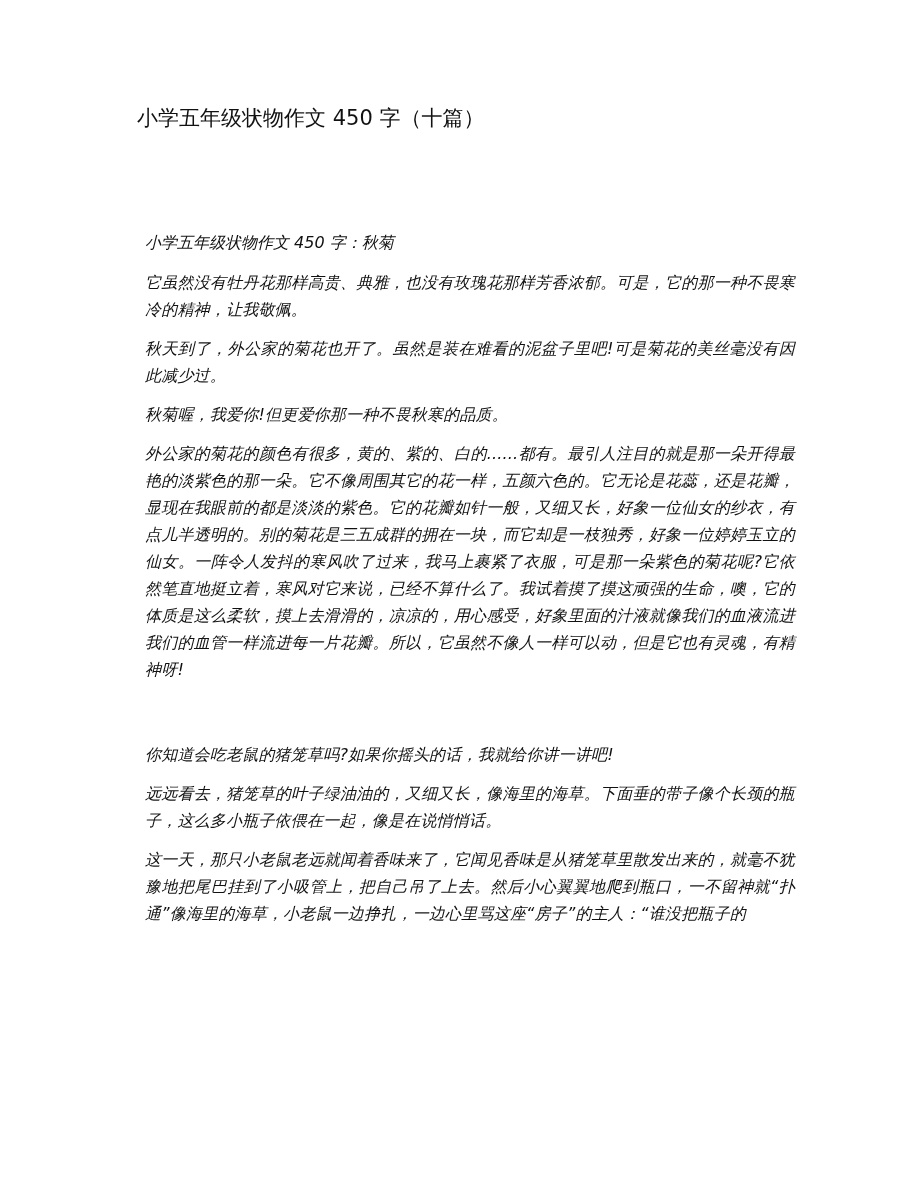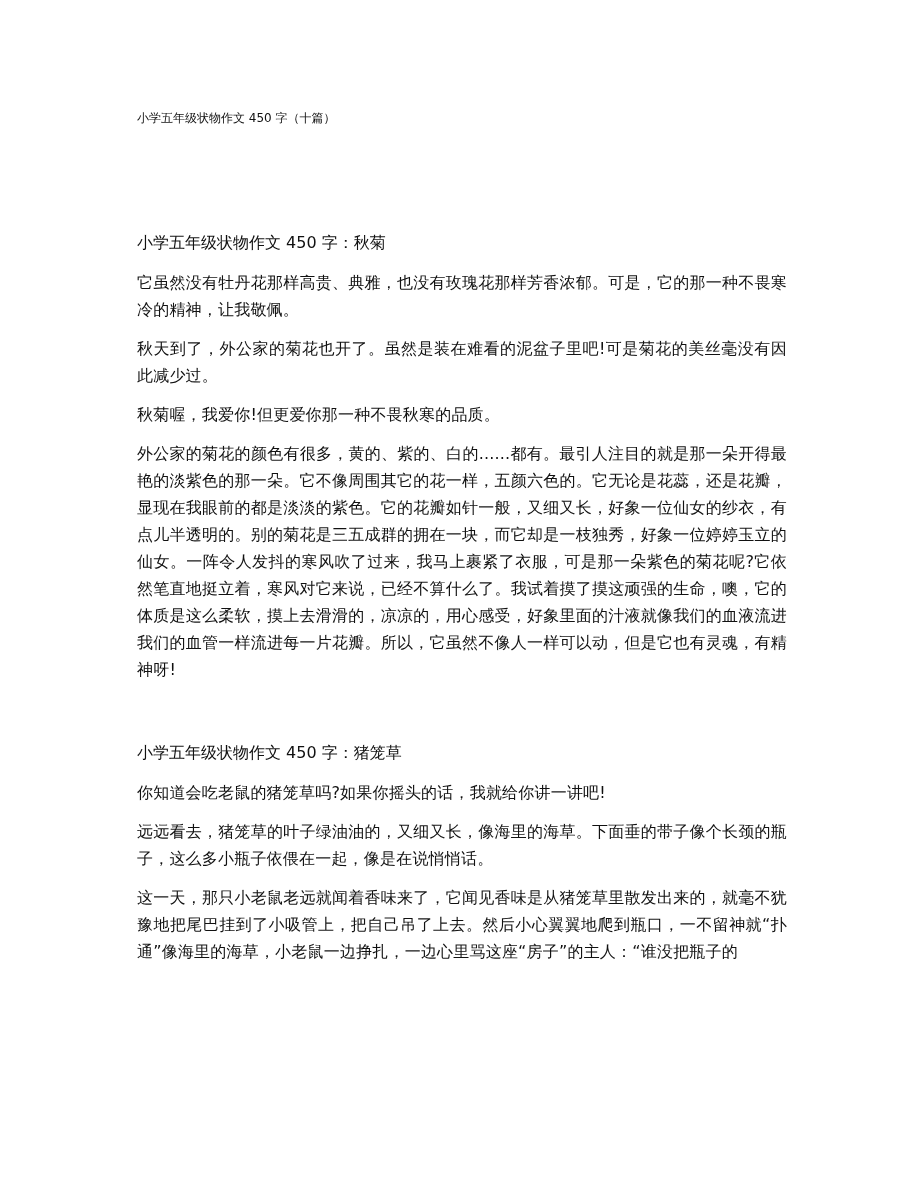--- a/index.html
+++ b/index.html
@@ -1,38 +1,37 @@
 <!DOCTYPE html>
 <html><head>
 <meta charset="utf-8">
 <style>
   html, body { margin: 0; padding: 0; background: #ffffff; }
   body { width: 920px; height: 1191px; overflow: hidden; position: relative;
          font-family: "DejaVu Sans", "Liberation Sans", sans-serif; color: #111; }
   .page { position: absolute; left: 137px; top: 0; width: 650px; }
-  .doc-title { position: absolute; top: 106px; left: 0; font-size: 12px; line-height: 24px; margin: 0; font-weight: normal; white-space: nowrap; }
-  .section { position: absolute; left: 0; width: 650px; }
+  .doc-title { position: absolute; top: 106px; left: 0; font-size: 21px; line-height: 24px; margin: 0; font-weight: normal; white-space: nowrap; }
+  .section { position: absolute; left: 8px; width: 650px; font-style: italic; }
   .section h2 { font-size: 16px; font-weight: normal; margin: 0 0 14px 0; line-height: 24px; white-space: nowrap; }
   .section p { font-size: 16px; line-height: 27px; margin: 0 0 12px 0; text-align: justify; letter-spacing: 0.2px; }
   #sec1 { top: 231px; }
   #sec2 { top: 741px; }
 </style>
 </head>
 <body>
 
 <div class="page">
   <h1 class="doc-title">小学五年级状物作文 450 字（十篇）</h1>
 
   <section class="section" id="sec1">
     <h2>小学五年级状物作文 450 字：秋菊</h2>
     <p>它虽然没有牡丹花那样高贵、典雅，也没有玫瑰花那样芳香浓郁。可是，它的那一种不畏寒冷的精神，让我敬佩。</p>
     <p>秋天到了，外公家的菊花也开了。虽然是装在难看的泥盆子里吧!可是菊花的美丝毫没有因此减少过。</p>
     <p>秋菊喔，我爱你!但更爱你那一种不畏秋寒的品质。</p>
     <p>外公家的菊花的颜色有很多，黄的、紫的、白的......都有。最引人注目的就是那一朵开得最艳的淡紫色的那一朵。它不像周围其它的花一样，五颜六色的。它无论是花蕊，还是花瓣，显现在我眼前的都是淡淡的紫色。它的花瓣如针一般，又细又长，好象一位仙女的纱衣，有点儿半透明的。别的菊花是三五成群的拥在一块，而它却是一枝独秀，好象一位婷婷玉立的仙女。一阵令人发抖的寒风吹了过来，我马上裹紧了衣服，可是那一朵紫色的菊花呢?它依然笔直地挺立着，寒风对它来说，已经不算什么了。我试着摸了摸这顽强的生命，噢，它的体质是这么柔软，摸上去滑滑的，凉凉的，用心感受，好象里面的汁液就像我们的血液流进我们的血管一样流进每一片花瓣。所以，它虽然不像人一样可以动，但是它也有灵魂，有精神呀!</p>
   </section>
 
   <section class="section" id="sec2">
-    <h2>小学五年级状物作文 450 字：猪笼草</h2>
     <p>你知道会吃老鼠的猪笼草吗?如果你摇头的话，我就给你讲一讲吧!</p>
     <p>远远看去，猪笼草的叶子绿油油的，又细又长，像海里的海草。下面垂的带子像个长颈的瓶子，这么多小瓶子依偎在一起，像是在说悄悄话。</p>
     <p>这一天，那只小老鼠老远就闻着香味来了，它闻见香味是从猪笼草里散发出来的，就毫不犹豫地把尾巴挂到了小吸管上，把自己吊了上去。然后小心翼翼地爬到瓶口，一不留神就“扑通”像海里的海草，小老鼠一边挣扎，一边心里骂这座“房子”的主人：“谁没把瓶子的</p>
   </section>
 </div>
 
 </body></html>

